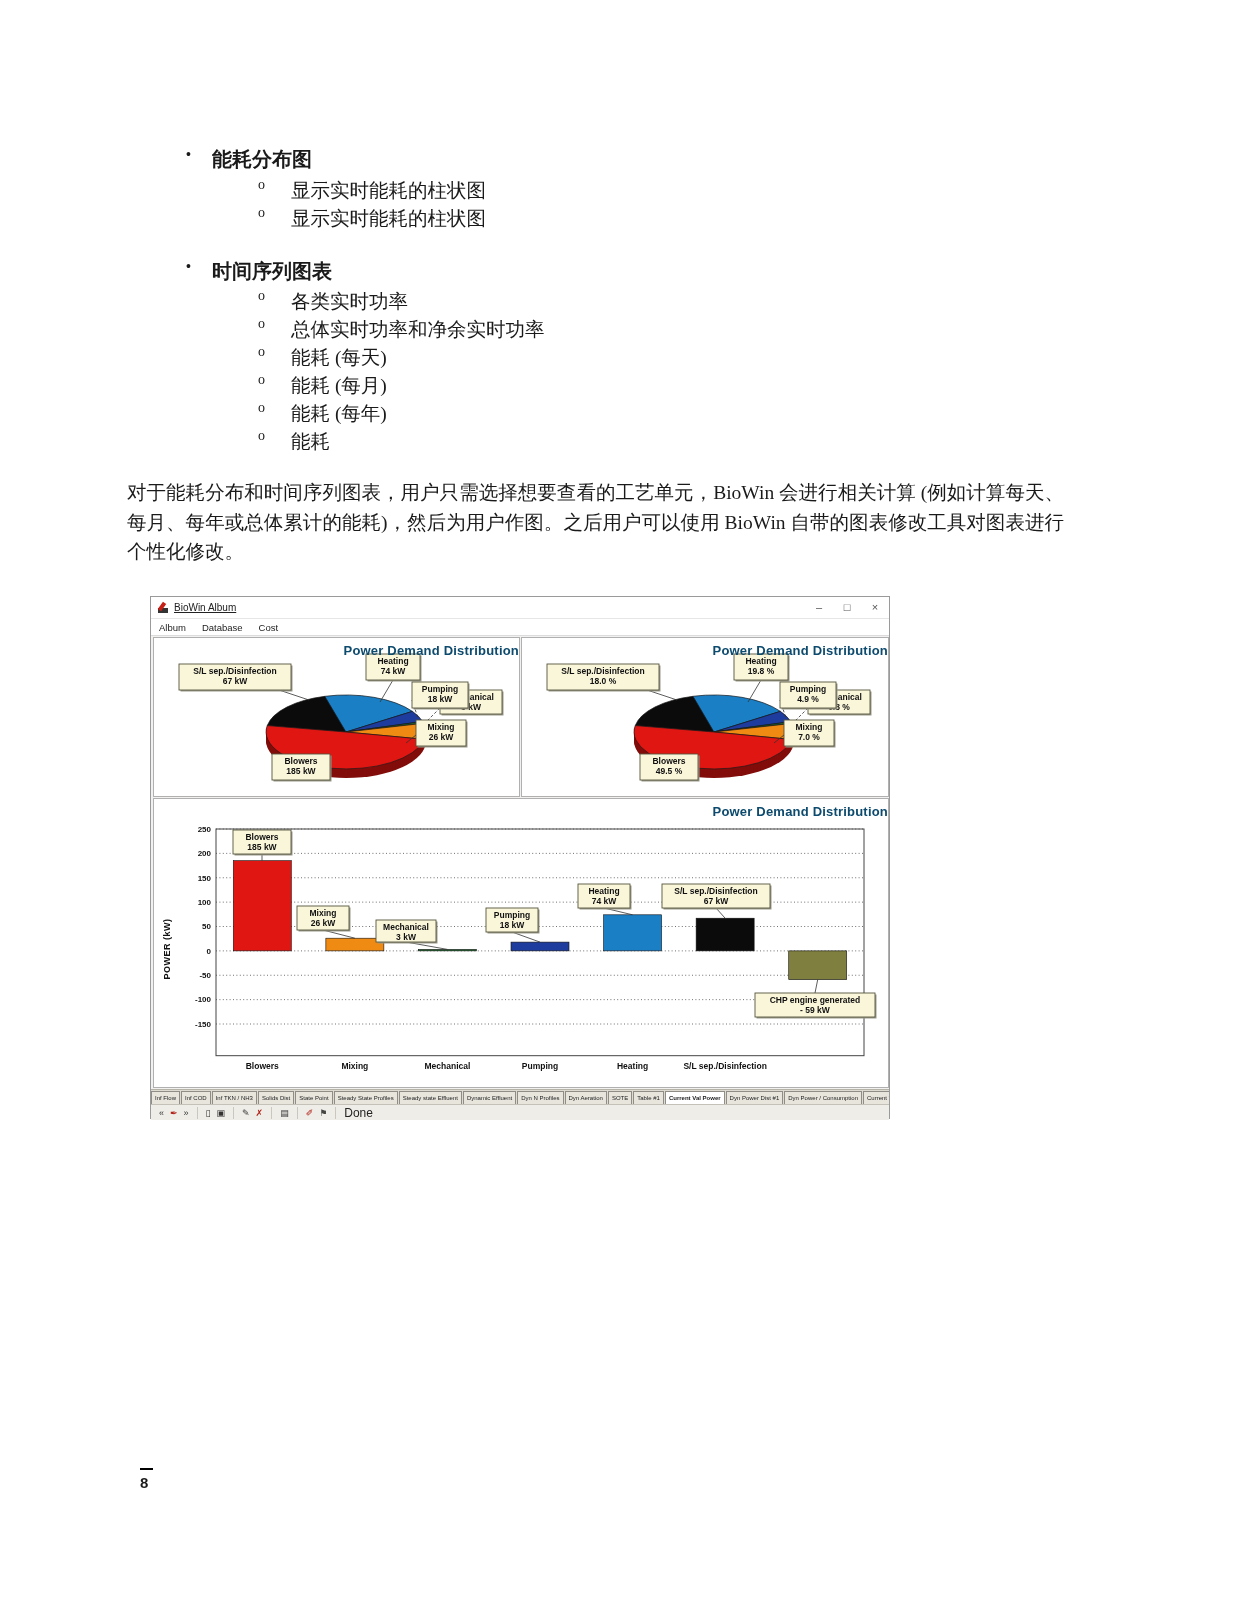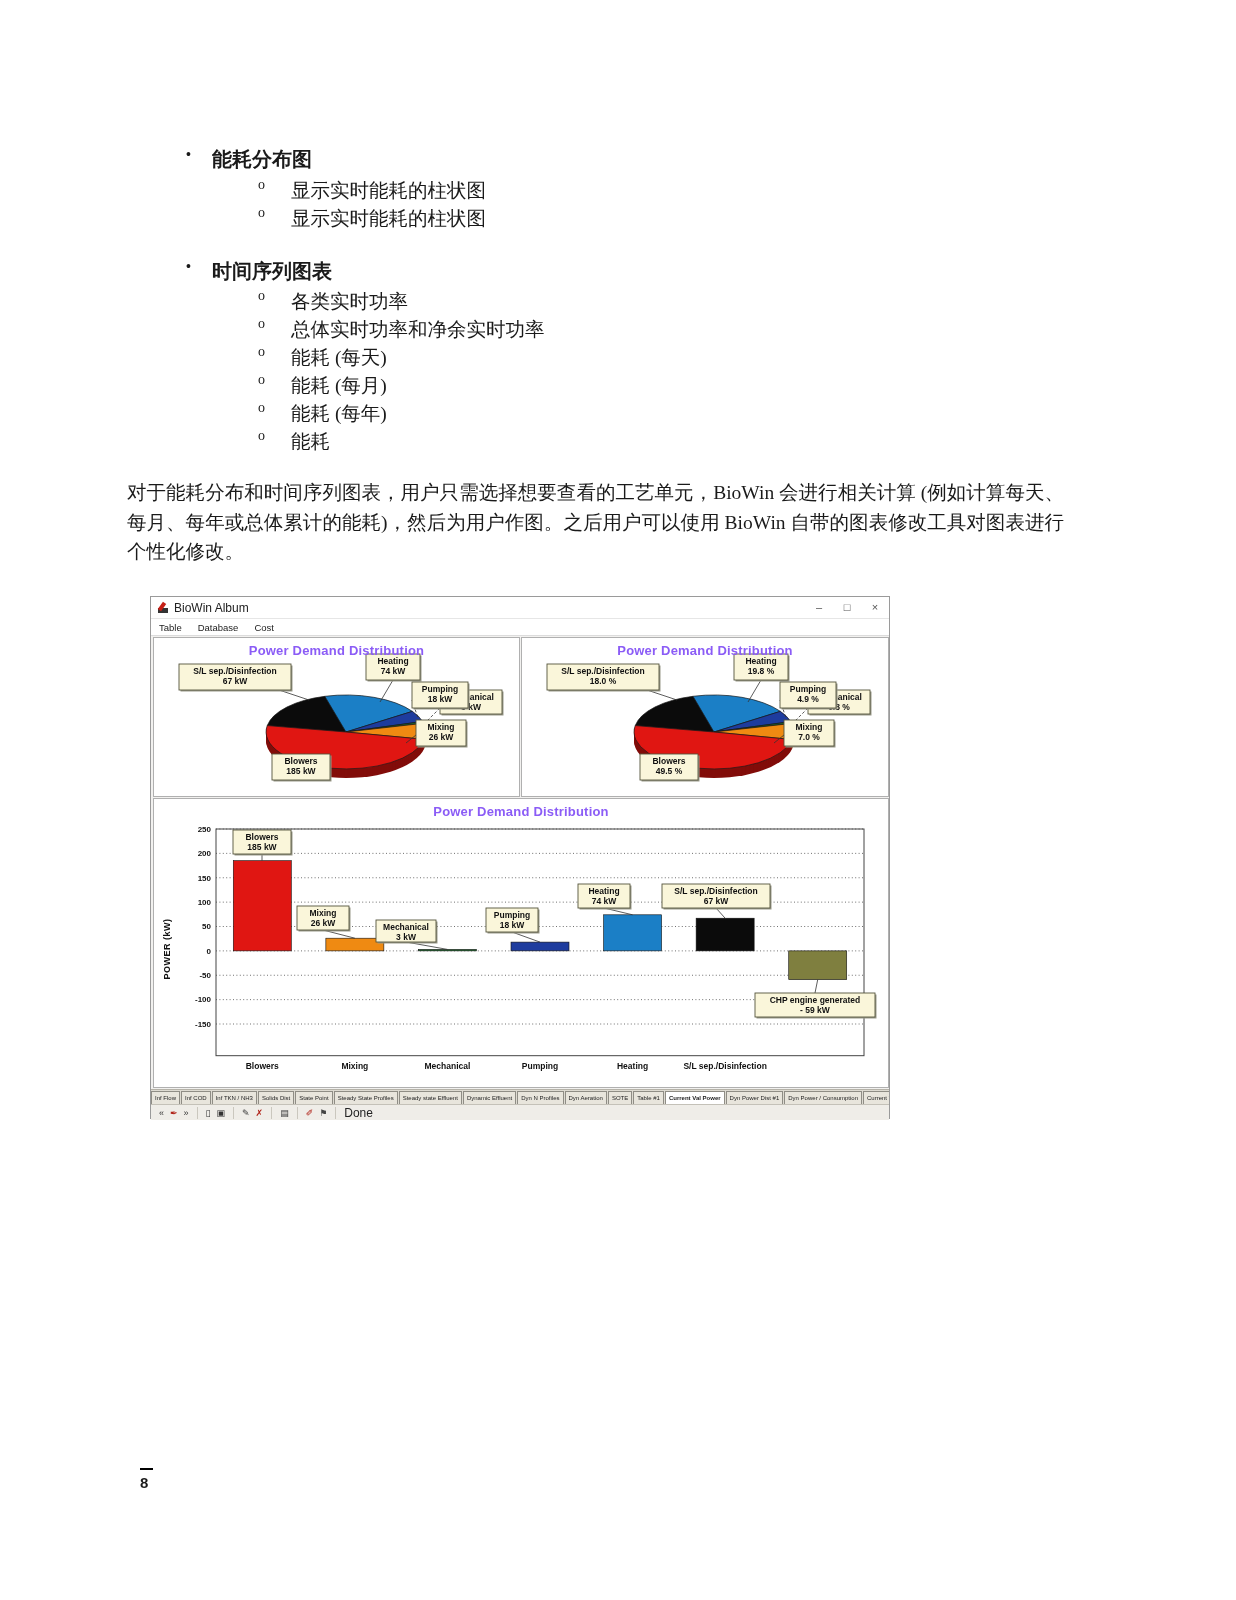--- a/index.html
+++ b/index.html
@@ -10,31 +10,31 @@
   .b2{position:absolute;font-size:19.5px;}
   .b2 .circ{position:absolute;left:-33px;top:0px;font-size:14px;}
   .para{position:absolute;left:127px;top:478px;width:937px;font-size:19.5px;line-height:29.5px;text-align:justify;}
 
   
   #appwin{position:absolute;left:150px;top:596px;width:740px;height:523px;background:#f2f1ef;border:1px solid #9a9a9a;font-family:"Liberation Sans","DejaVu Sans",sans-serif;box-sizing:border-box;}
   #titlebar{position:absolute;left:0;top:0;width:100%;height:22px;background:#ffffff;border-bottom:1px solid #e6e6e6;display:flex;align-items:center;box-sizing:border-box;}
   #titlebar .appicon{width:12px;height:12px;margin:0 5px 0 6px;position:relative;}
   #titlebar .appicon .i1{position:absolute;left:1px;bottom:1px;width:10px;height:5px;background:#333;}
   #titlebar .appicon .i2{position:absolute;left:3px;top:0px;width:4px;height:9px;background:#c62016;transform:rotate(35deg);}
-  #titlebar .wtitle{font-size:12px;color:#222;}
+  #titlebar .wtitle{font-size:10px;color:#222;text-decoration:underline;}
   #titlebar .ctrls{margin-left:auto;display:flex;}
   #titlebar .ctrls span{width:28px;text-align:center;font-size:11px;color:#555;line-height:21px;}
   #menubar{position:absolute;left:0;top:22px;width:100%;height:17px;background:#ffffff;border-bottom:1px solid #dcdcdc;display:flex;align-items:center;box-sizing:border-box;}
   #menubar span{font-size:9.5px;color:#222;padding:0 8px;}
 
   .panel{position:absolute;background:#ffffff;border:1px solid #b0b0b0;box-sizing:border-box;}
   #pie-left{left:2px;top:40px;width:367px;height:160px;}
   #pie-right{left:370px;top:40px;width:368px;height:160px;}
   #bar-panel{left:2px;top:201px;width:736px;height:290px;}
-  .chart-title{position:absolute;top:5px;left:0;width:100%;text-align:center;font-size:13px;font-weight:bold;color:#8b5cf6;letter-spacing:0.2px;}
+  .chart-title{position:absolute;top:5px;left:0;width:100%;text-align:right;font-size:13px;font-weight:bold;color:#0c4a6e;letter-spacing:0.2px;}
   .panel svg{position:absolute;left:0;top:0;}
 
   
   #tabbar{position:absolute;left:0;top:492px;width:100%;height:15px;background:#dedbd2;display:flex;align-items:flex-end;overflow:hidden;box-sizing:border-box;border-top:1px solid #b5b2a8;}
   .tab{flex:0 0 auto;font-size:6px;line-height:10px;padding:1px 3px;background:#e8e5dc;border:1px solid #8f8d85;border-bottom:none;margin-right:1px;color:#222;white-space:nowrap;}
   .tab.sel{background:#ffffff;font-weight:bold;position:relative;}
 
   
   #toolbar{position:absolute;left:0;top:507px;width:100%;height:16px;background:#efede8;border-top:1px solid #c4c1b8;display:flex;align-items:center;box-sizing:border-box;}
   .tgroup{display:flex;align-items:center;padding:0 5px;border-right:1px solid #cac7be;height:12px;}
@@ -101,21 +101,21 @@
           <span class="i2"></span>
         </span>
       <span class="wtitle">BioWin Album</span>
       <span class="ctrls">
         <span>–</span>
         <span>□</span>
         <span>×</span>
       </span>
     </div>
     <div id="menubar">
-      <span>Table</span>
+      <span>Album</span>
       <span>Database</span>
       <span>Cost</span>
     </div>
 
     <div id="pie-left" class="panel">
       <svg id="pie-left-svg" width="365" height="158" viewBox="0 0 365 158">
           <g>
             <path d="M192,103 L113.22,96.58 A80,37 0 0 1 170.84,67.32 Z" fill="rgb(6,6,6)"></path>
             <path d="M192,103 L170.84,67.32 A80,37 0 0 1 258.39,82.36 Z" fill="rgb(16,74,115)"></path>
             <path d="M192,103 L258.39,82.36 A80,37 0 0 1 268.69,92.47 Z" fill="rgb(17,35,92)"></path>

